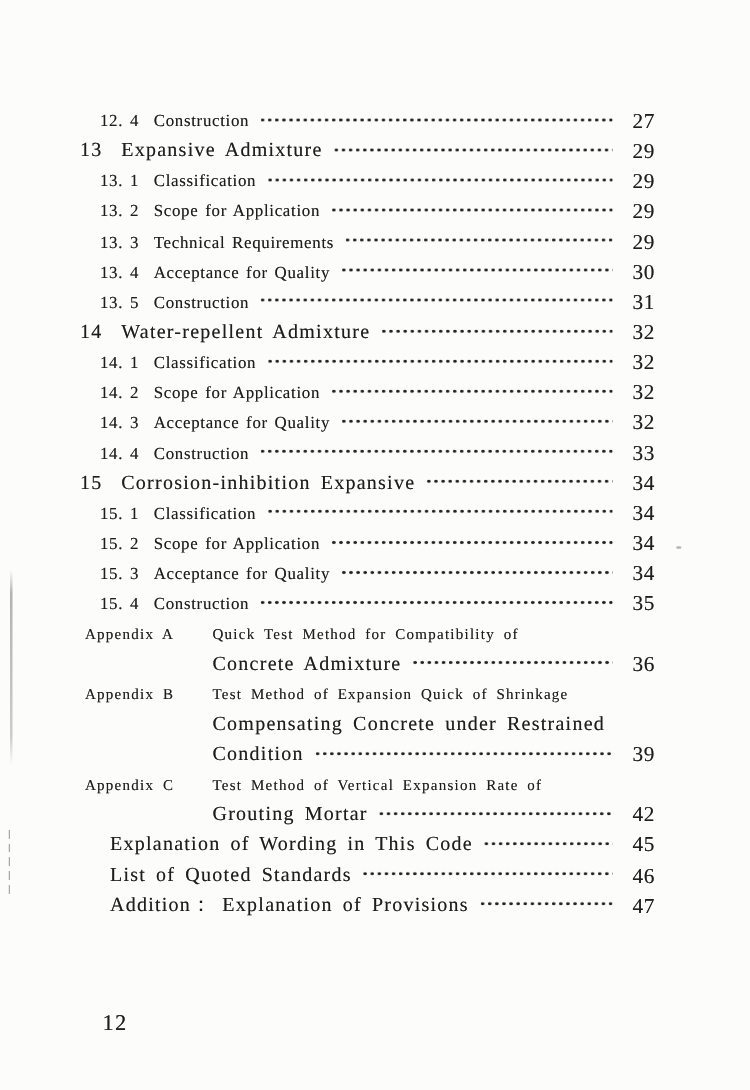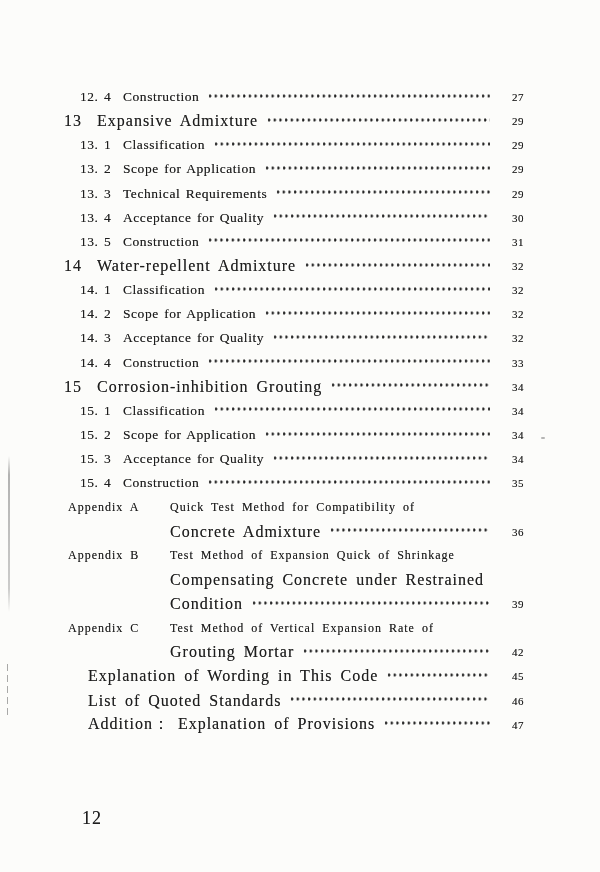--- a/index.html
+++ b/index.html
@@ -49,21 +49,21 @@
     transform: translateY(-1.5px);
     background-image: radial-gradient(circle at 2.1px 2.5px, #222 1.12px, rgba(0,0,0,0) 1.5px);
     background-size: 5.7px 5px;
     background-repeat: repeat-x;
     background-position: left center;
   }
   .page-ref {
     flex-shrink: 0;
     width: 27px;
     text-align: right;
-    font-size: 11px;
+    font-size: 17px;
     letter-spacing: 0.5px;
   }
   #folio {
     position: absolute;
     left: 82px; top: 808px;
     font-size: 18px;
     letter-spacing: 1px;
     text-shadow: 0 0 0.35px rgba(25,25,25,0.55);
   }
   
@@ -167,21 +167,21 @@
 
     <div class="row row-sub">
       <span class="num">14. 4</span>
       <span class="title">Construction</span>
       <span class="dots"></span>
       <span class="page-ref">33</span>
     </div>
 
     <div class="row row-chapter">
       <span class="num">15</span>
-      <span class="title">Corrosion-inhibition Grouting</span>
+      <span class="title">Corrosion-inhibition Expansive</span>
       <span class="dots"></span>
       <span class="page-ref">34</span>
     </div>
 
     <div class="row row-sub">
       <span class="num">15. 1</span>
       <span class="title">Classification</span>
       <span class="dots"></span>
       <span class="page-ref">34</span>
     </div>

